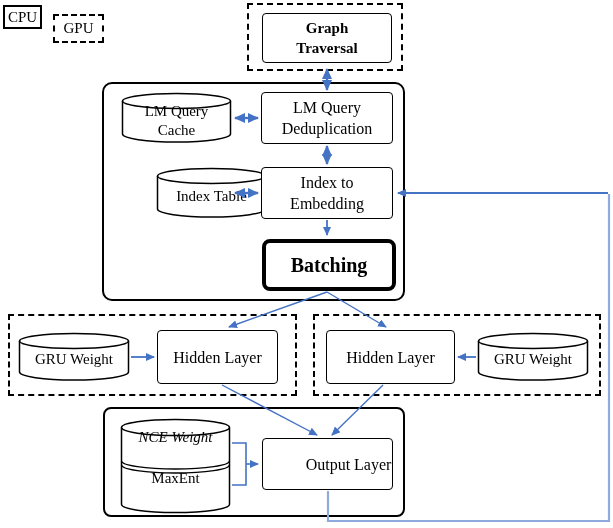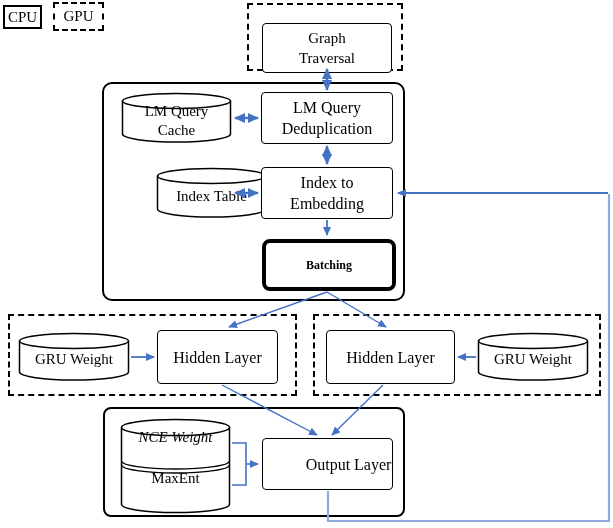--- a/index.html
+++ b/index.html
@@ -13,38 +13,38 @@
     display:flex;flex-direction:column;align-items:center;justify-content:center;
     text-align:center;background:#fff;
   }
   .solid-box{border:1.5px solid #000;border-radius:4px;}
   .legend-box{display:flex;align-items:center;justify-content:center;background:#fff;font-size:15px;}
   .dashed-frame{border:2.5px dashed #000;background:transparent;}
   .big-frame{border:2.5px solid #000;border-radius:10px;background:#fff;}
   .lbl{line-height:21px;font-size:16px;}
   .lbl-sm{line-height:20px;font-size:15px;}
   .cyl-label{position:absolute;width:100%;text-align:center;font-size:15px;}
-  .batching-text{font-weight:bold;font-size:12px;}
+  .batching-text{font-weight:bold;font-size:20px;}
   svg{display:block;}
   #wires{position:absolute;left:0;top:0;pointer-events:none;}
 </style>
 </head>
 <body>
 
 <div id="canvas">
 
   <div class="abs legend-box" style="left:3px;top:5px;width:39px;height:24px;border:2px solid #000;">
     <span>CPU</span>
   </div>
-  <div class="abs legend-box" style="left:53px;top:2px;width:51px;height:29px;border:2px dashed #000;">
+  <div class="abs legend-box" style="left:53px;top:14px;width:51px;height:29px;border:2px dashed #000;">
     <span>GPU</span>
   </div>
 
   <div class="abs dashed-frame" style="left:247px;top:3px;width:156px;height:68px;"></div>
-  <div class="abs node solid-box lbl-sm" style="left:262px;top:23px;width:130px;height:50px;">
+  <div class="abs node solid-box lbl-sm" style="left:262px;top:13px;width:130px;height:50px;font-weight:bold;">
     <span>Graph</span>
     <span>Traversal</span>
   </div>
 
   <div class="abs big-frame" style="left:102px;top:82px;width:303px;height:219px;"></div>
 
   <div class="abs" style="left:121px;top:92px;width:111px;height:52px;">
     <svg width="111" height="52">
       <path d="M1.5 9 v33 a54 8 0 0 0 108 0 v-33" fill="#fff" stroke="#000" stroke-width="1.5"></path>
       <ellipse cx="55.5" cy="9" rx="54" ry="7.5" fill="#fff" stroke="#000" stroke-width="1.5"></ellipse>

